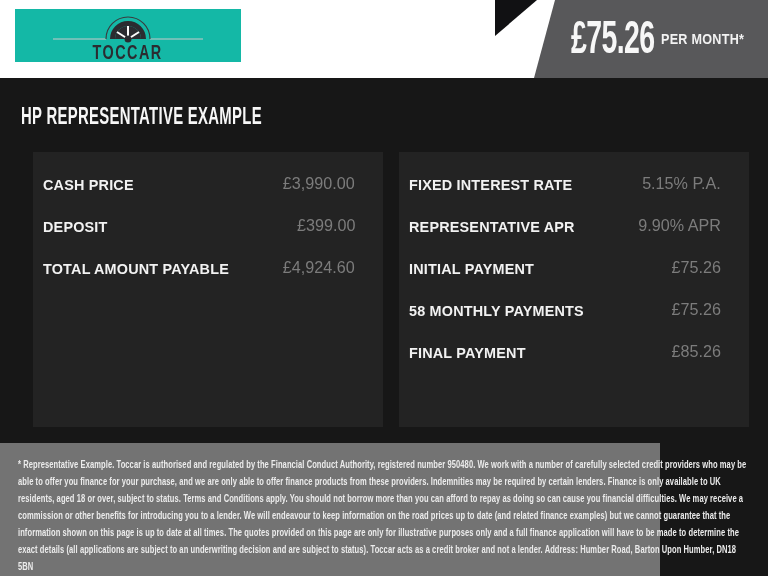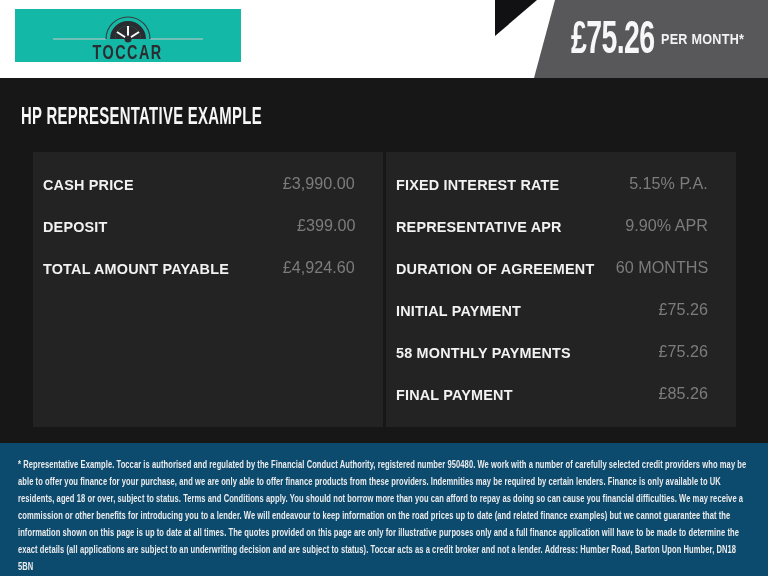--- a/index.html
+++ b/index.html
@@ -23,31 +23,31 @@
                   letter-spacing:-1px; color:#f7f7f7; white-space:nowrap; }
   .price-suffix { position:absolute; left:90px; top:31px; font-size:14px; font-weight:bold;
                   transform:scaleX(0.9); transform-origin:left center; letter-spacing:0.3px;
                   color:#f2f2f2; white-space:nowrap; }
 
   
   .main { position:relative; width:620px; height:365px; background:#171717; }
   .page-title { position:absolute; left:21px; top:24px; font-size:24px; font-weight:bold;
                 color:#f7f7f7; letter-spacing:0.5px; transform:scaleX(0.62);
                 transform-origin:left top; white-space:nowrap; }
-  .panels { position:absolute; left:33px; top:74px; display:flex; gap:3px;text-align:center; }
+  .panels { position:absolute; left:33px; top:74px; display:flex; gap:16px;text-align:center; }
   .panel { width:350px; height:275px; background:#232323; padding:11px 28px 12px 10px; }
   .frow { height:42px; display:flex; align-items:center; justify-content:space-between; }
   .frow .lbl { font-size:15px; font-weight:bold; color:#f2f2f2; letter-spacing:0.2px;
                transform:scaleX(0.96); transform-origin:left center; white-space:nowrap; }
   .frow .val { font-size:17px; font-weight:normal; color:#7c7c7c; letter-spacing:0;
                transform:scaleX(0.95); transform-origin:right center; white-space:nowrap; }
 
   
-  .footer { position:absolute; left:0; top:443px; width:768px; height:133px;
-            background:#0c4a6e; padding:13px 18px 4px 18px; }
+  .footer { position:absolute; left:0; top:443px; width:660px; height:133px;
+            background:#737373; padding:13px 18px 4px 18px; }
   .disclaimer { width:1016px; transform:scaleX(0.72); transform-origin:left top;
                 font-size:10.5px; font-weight:bold; color:#ececec; line-height:17px;
                 letter-spacing:0.1px; }
 </style>
 </head>
 <body>
 
 <div class="header">
   <div class="accent-wedge"></div>
   <div class="price-ribbon">
@@ -101,24 +101,20 @@
     <div class="panel">
       <div class="frow">
         <span class="lbl">FIXED INTEREST RATE</span>
         <span class="val">5.15% P.A.</span>
       </div>
       <div class="frow">
         <span class="lbl">REPRESENTATIVE APR</span>
         <span class="val">9.90% APR</span>
       </div>
       <div class="frow">
-        <span class="lbl">DURATION OF AGREEMENT</span>
-        <span class="val">60 MONTHS</span>
-      </div>
-      <div class="frow">
         <span class="lbl">INITIAL PAYMENT</span>
         <span class="val">£75.26</span>
       </div>
       <div class="frow">
         <span class="lbl">58 MONTHLY PAYMENTS</span>
         <span class="val">£75.26</span>
       </div>
       <div class="frow">
         <span class="lbl">FINAL PAYMENT</span>
         <span class="val">£85.26</span>

